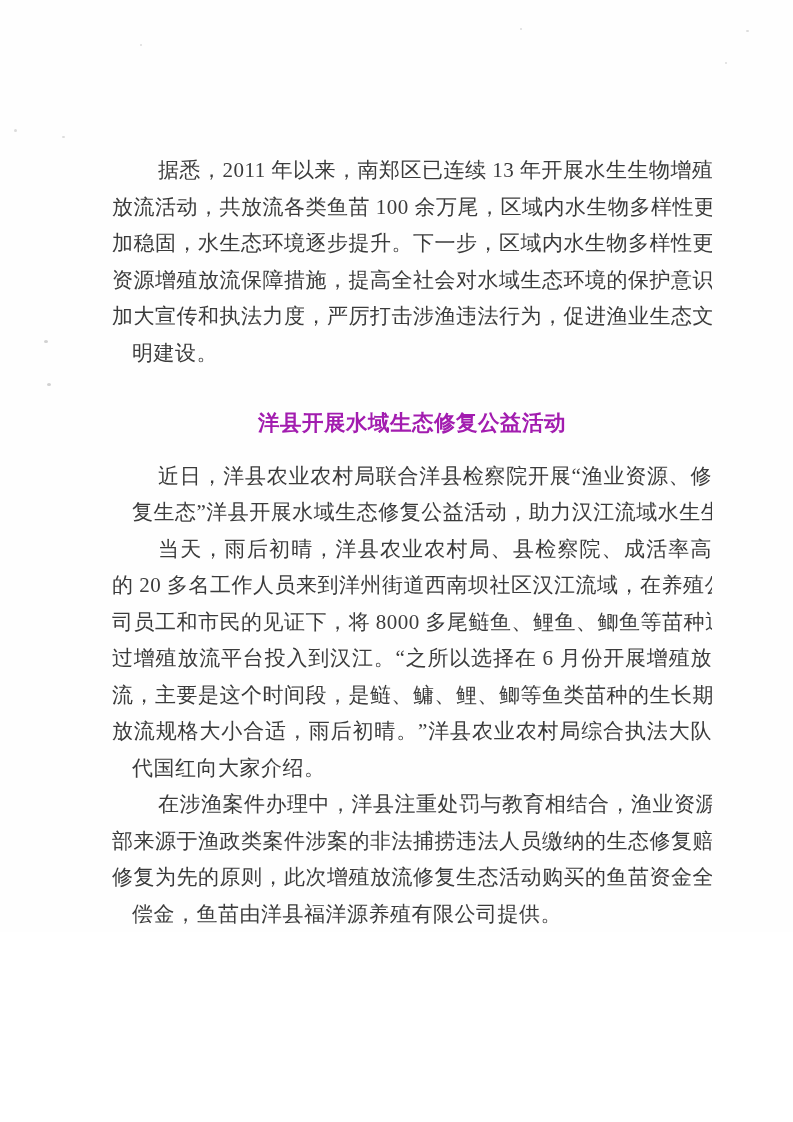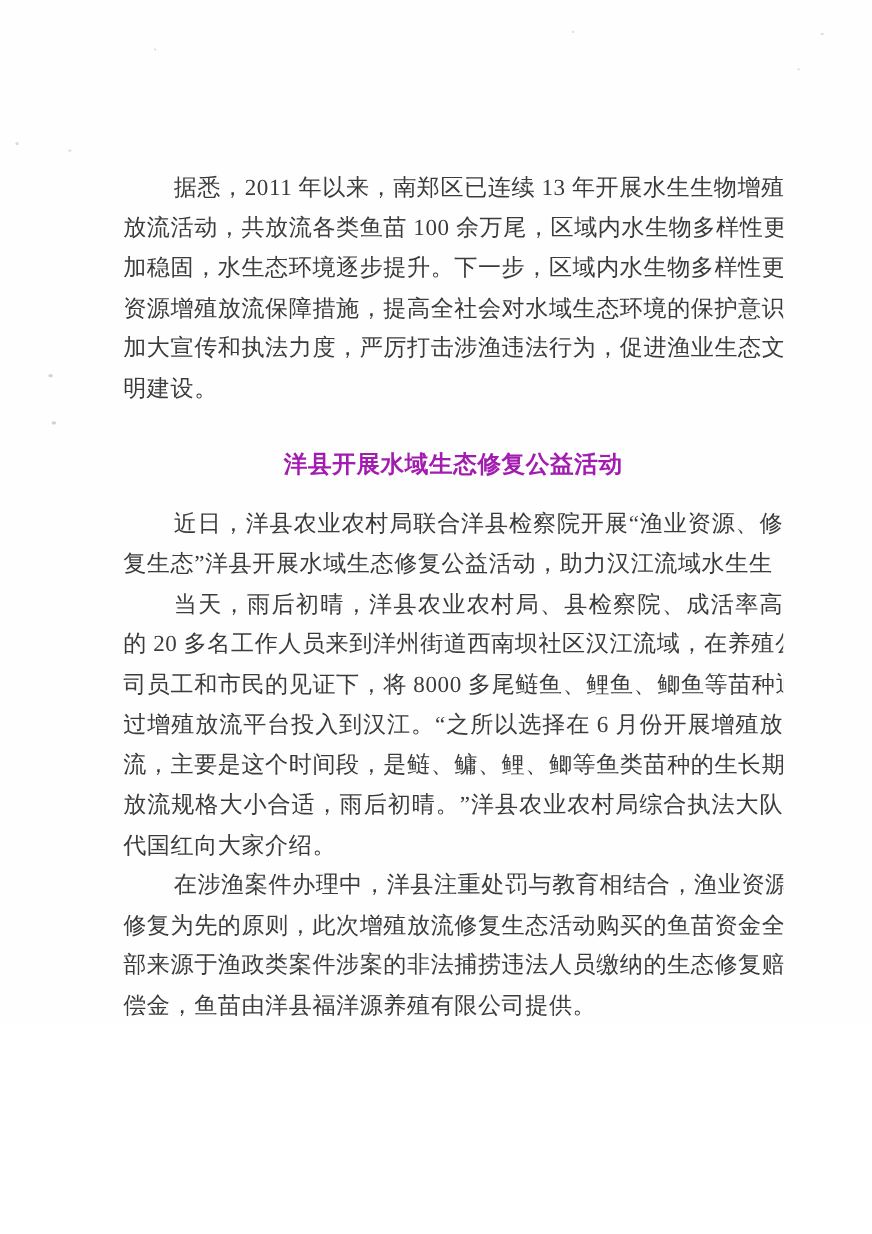--- a/index.html
+++ b/index.html
@@ -32,20 +32,21 @@
     line-height: 36.5px;
     height: 36.5px;
     overflow: hidden;
     text-align: justify;
     text-align-last: justify;
     letter-spacing: 0.5px;
     white-space: nowrap;
   }
   .para .line:last-child {
     text-align-last: left;
+    margin-left: 20px;
   }
   .para .line:first-child {
     text-indent: 46px;
   }
   .heading {
     margin-top: 34px;
     margin-bottom: 16px;
     height: 36.5px;
     line-height: 36.5px;
     text-align: center;
@@ -121,22 +122,22 @@
         <div class="line">的 20 多名工作人员来到洋州街道西南坝社区汉江流域，在养殖公</div>
         <div class="line">司员工和市民的见证下，将 8000 多尾鲢鱼、鲤鱼、鲫鱼等苗种通</div>
         <div class="line">过增殖放流平台投入到汉江。“之所以选择在 6 月份开展增殖放</div>
         <div class="line">流，主要是这个时间段，是鲢、鳙、鲤、鲫等鱼类苗种的生长期，</div>
         <div class="line">放流规格大小合适，雨后初晴。”洋县农业农村局综合执法大队</div>
         <div class="line">代国红向大家介绍。</div>
       </div>
 
     <div class="para">
         <div class="line">在涉渔案件办理中，洋县注重处罚与教育相结合，渔业资源</div>
+        <div class="line">部来源于渔政类案件涉案的非法捕捞违法人员缴纳的生态修复赔</div>
         <div class="line">修复为先的原则，此次增殖放流修复生态活动购买的鱼苗资金全</div>
-        <div class="line">部来源于渔政类案件涉案的非法捕捞违法人员缴纳的生态修复赔</div>
         <div class="line">偿金，鱼苗由洋县福洋源养殖有限公司提供。</div>
       </div>
 
   </div>
 
   <div class="page-number">- 5 -</div>
 
 </div>
 
 </body></html>

